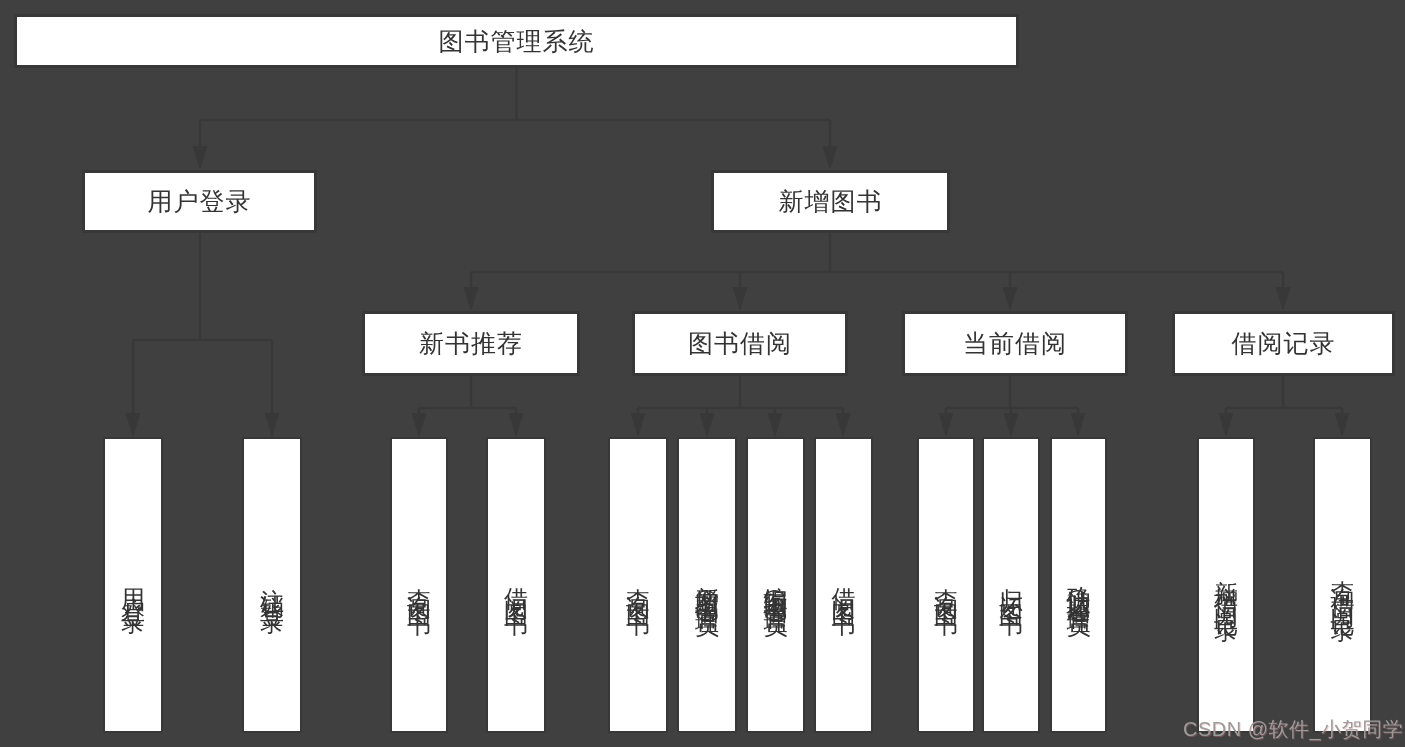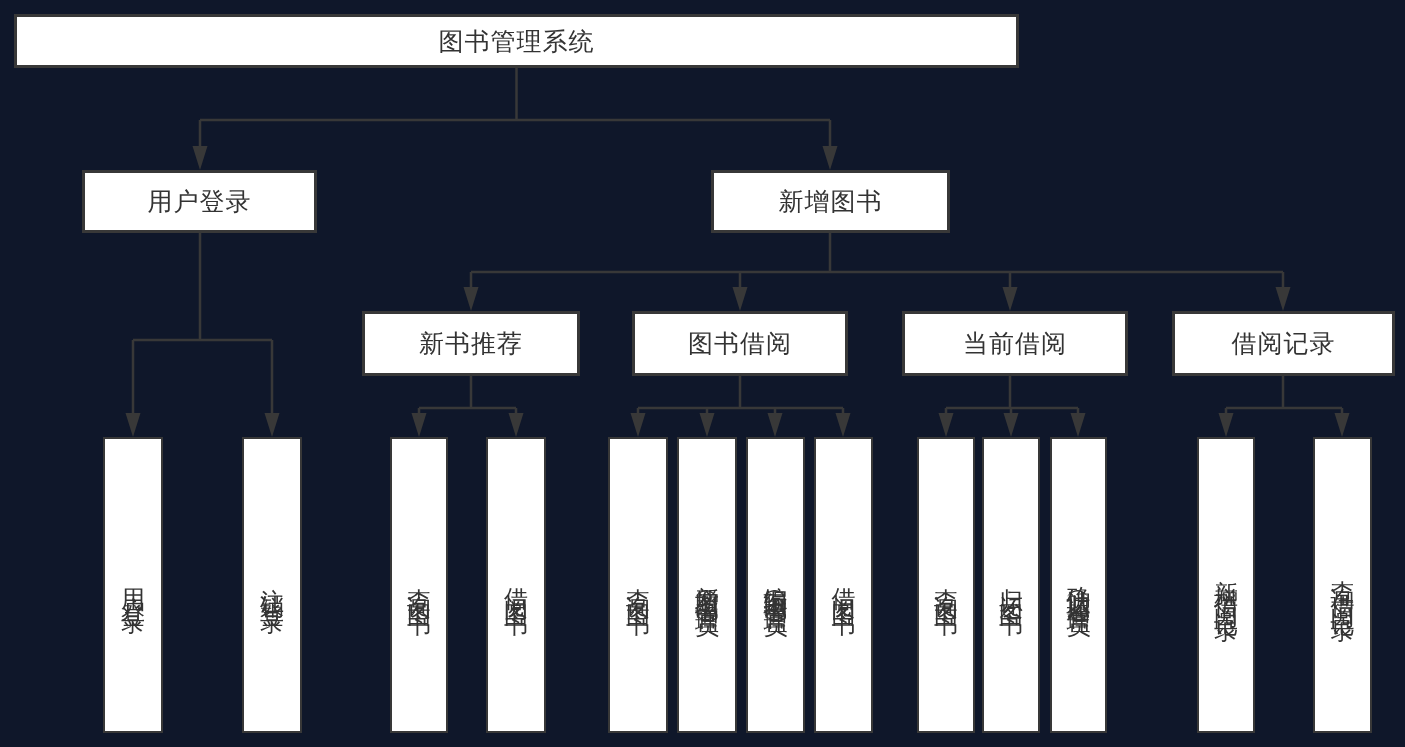--- a/index.html
+++ b/index.html
@@ -1,20 +1,20 @@
 <!DOCTYPE html>
 <html><head>
 <meta charset="utf-8">
 <style>
   html, body { margin: 0; padding: 0; background: #ffffff; }
   .canvas {
     position: relative;
     width: 1405px;
     height: 747px;
-    background: #0f172a;
+    background: #404040;
     font-family: "Liberation Sans", "DejaVu Sans", sans-serif;
     overflow: hidden;
   }
   .connectors {
     position: absolute;
     left: 0; top: 0;
     z-index: 0;
   }
   .box {
     position: absolute;
@@ -137,14 +137,15 @@
   <div class="box leaf tight" style="left:746px; width:59px;">编辑图书（管理员）</div>
   <div class="box leaf" style="left:814px; width:59px;">借阅图书</div>
 
   <div class="box leaf" style="left:917px; width:58px;">查询图书</div>
   <div class="box leaf" style="left:982px; width:58px;">归还图书</div>
   <div class="box leaf tight" style="left:1050px; width:57px;">确认归还（管理员）</div>
 
   <div class="box leaf" style="left:1197px; width:58px;">新增借阅记录</div>
   <div class="box leaf" style="left:1313px; width:59px;">查询借阅记录</div>
 
+  <div class="watermark">CSDN @软件_小贺同学</div>
 
 </div>
 
 </body></html>

